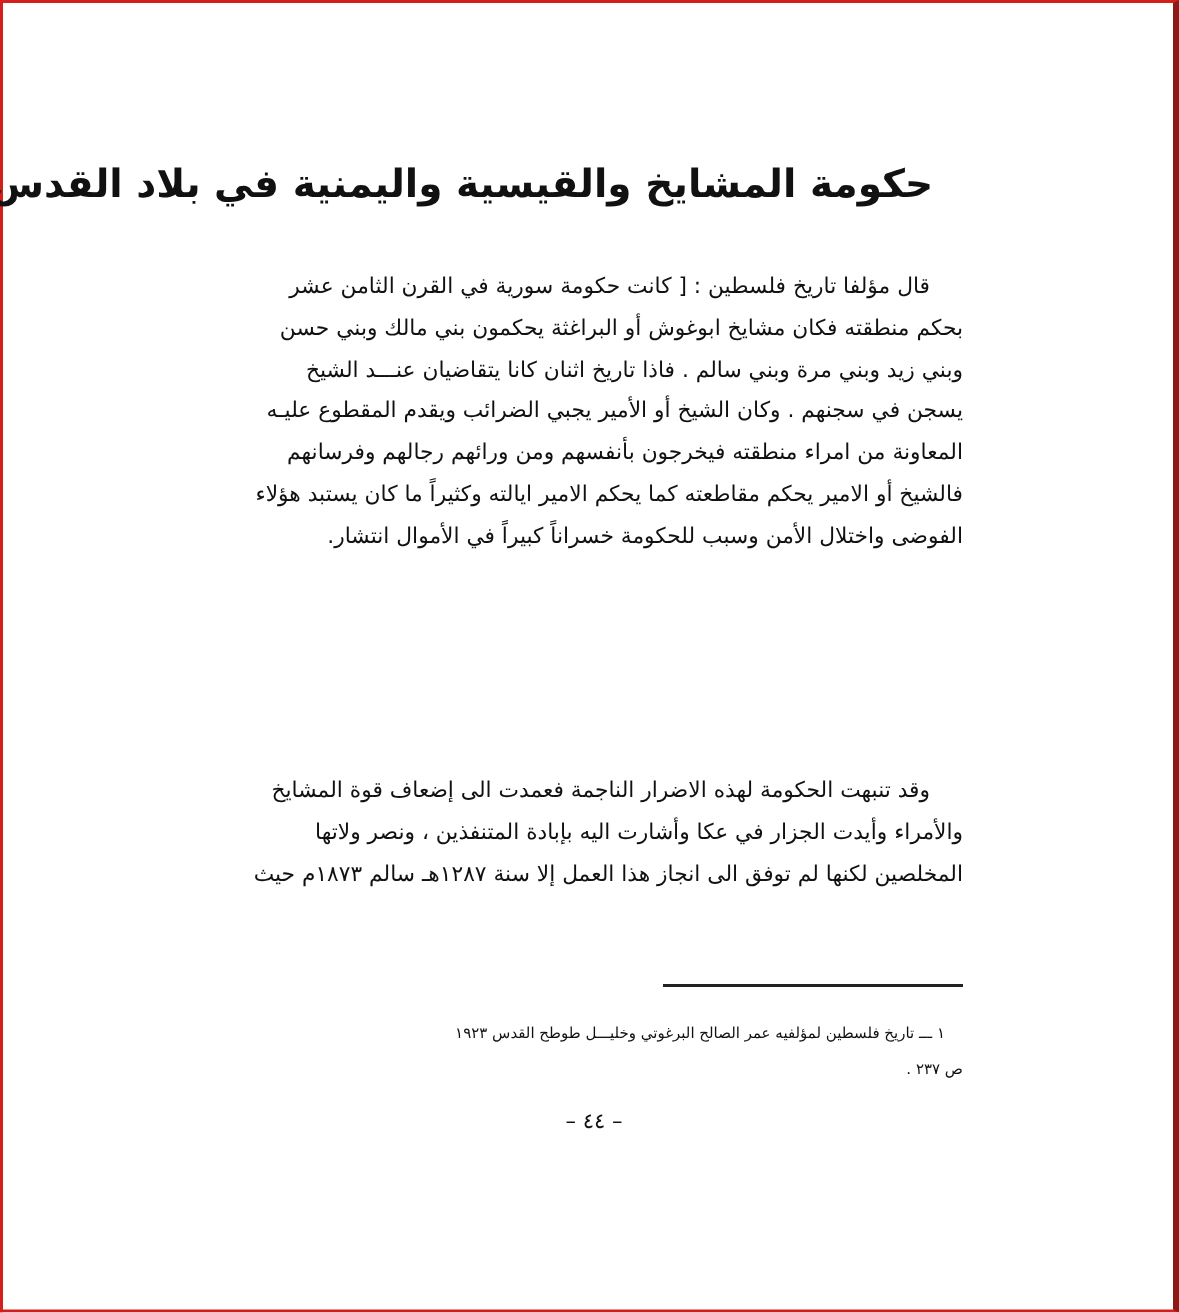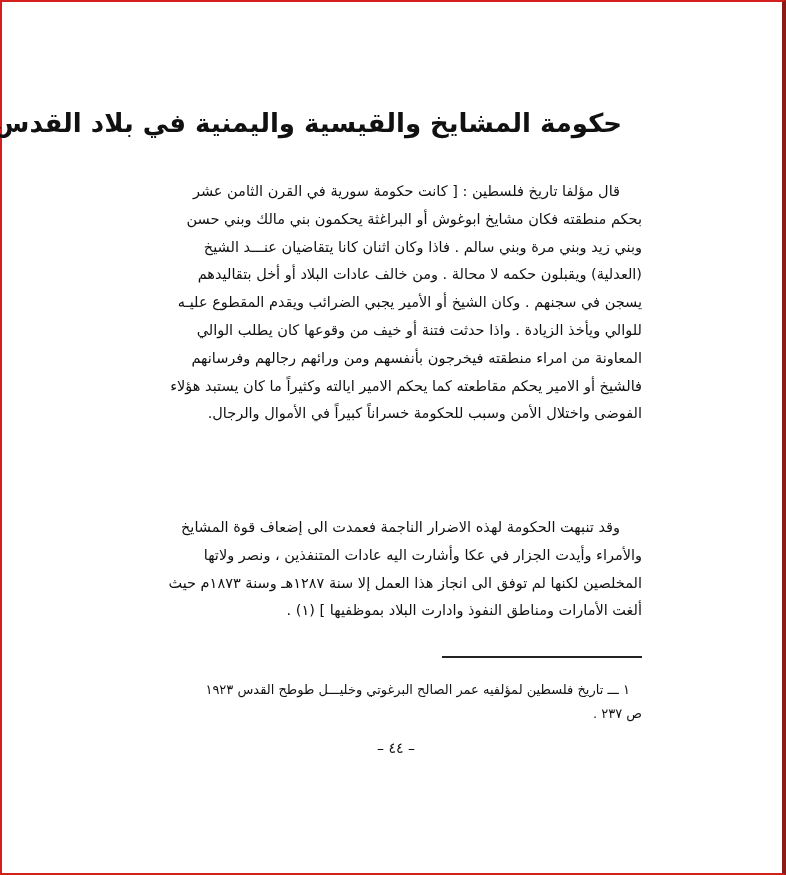--- a/index.html
+++ b/index.html
@@ -65,21 +65,21 @@
     right: 0;
     width: 200px;
     border-top: 2px solid #222;
   }
   .footnote {
     position: absolute;
     top: 578px;
     right: 0;
     left: 0;
     font-family: "DejaVu Sans", sans-serif;
-    font-size: 13px;
+    font-size: 10px;
     line-height: 24px;
   }
   .footnote .line { height: 24px; }
   .footnote .num { padding-right: 12px; }
   .pagenum {
     position: absolute;
     top: 640px;
     left: 0; right: 0;
     text-align: center;
     font-family: "DejaVu Sans", sans-serif;
@@ -91,34 +91,31 @@
 <body>
 
 <div class="frame"></div>
 
 <div class="page">
   <div class="title">حكومة المشايخ والقيسية واليمنية في بلاد القدس</div>
 
   <div class="para p1">
     <span class="line first">قال مؤلفا تاريخ فلسطين : [ كانت حكومة سورية في القرن الثامن عشر</span>
     <span class="line">بحكم منطقته فكان مشايخ ابوغوش أو البراغثة يحكمون بني مالك وبني حسن</span>
-    <span class="line">وبني زيد وبني مرة وبني سالم . فاذا وكان اثنان كانا يتقاضيان عنـــد الشيخ</span>
-    <span class="line">(العدلية) ويقبلون حكمه لا محالة . ومن خالف عادات البلاد أو أخل بتقاليدهم</span>
+    <span class="line">وبني زيد وبني مرة وبني سالم . فاذا تاريخ اثنان كانا يتقاضيان عنـــد الشيخ</span>
     <span class="line">يسجن في سجنهم . وكان الشيخ أو الأمير يجبي الضرائب ويقدم المقطوع عليـه</span>
-    <span class="line">للوالي ويأخذ الزيادة . واذا حدثت فتنة أو خيف من وقوعها كان يطلب الوالي</span>
     <span class="line">المعاونة من امراء منطقته فيخرجون بأنفسهم ومن ورائهم رجالهم وفرسانهم</span>
     <span class="line">فالشيخ أو الامير يحكم مقاطعته كما يحكم الامير ايالته وكثيراً ما كان يستبد هؤلاء</span>
-    <span class="line">الفوضى واختلال الأمن وسبب للحكومة خسراناً كبيراً في الأموال والرجال.</span>
+    <span class="line">الفوضى واختلال الأمن وسبب للحكومة خسراناً كبيراً في الأموال انتشار.</span>
   </div>
 
   <div class="para p2">
     <span class="line first">وقد تنبهت الحكومة لهذه الاضرار الناجمة فعمدت الى إضعاف قوة المشايخ</span>
-    <span class="line">والأمراء وأيدت الجزار في عكا وأشارت اليه عادات المتنفذين ، ونصر ولاتها</span>
-    <span class="line">المخلصين لكنها لم توفق الى انجاز هذا العمل إلا سنة ١٢٨٧هـ وسنة ١٨٧٣م حيث</span>
-    <span class="line">ألغت الأمارات ومناطق النفوذ وادارت البلاد بموظفيها ] (١) .</span>
+    <span class="line">والأمراء وأيدت الجزار في عكا وأشارت اليه بإبادة المتنفذين ، ونصر ولاتها</span>
+    <span class="line">المخلصين لكنها لم توفق الى انجاز هذا العمل إلا سنة ١٢٨٧هـ سالم ١٨٧٣م حيث</span>
   </div>
 
   <div class="rule"></div>
 
   <div class="footnote">
     <span class="line num">١ ـــ تاريخ فلسطين لمؤلفيه عمر الصالح البرغوتي وخليـــل طوطح القدس ١٩٢٣</span>
     <span class="line">ص ٢٣٧ .</span>
   </div>
 
   <div class="pagenum">– ٤٤ –</div>

